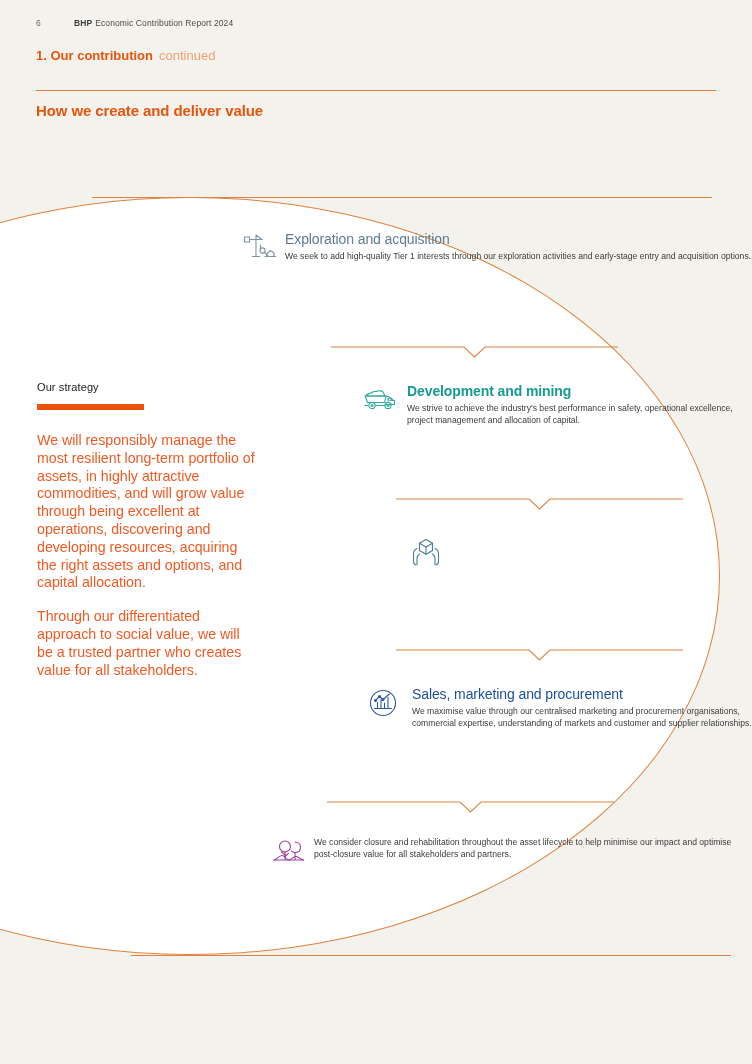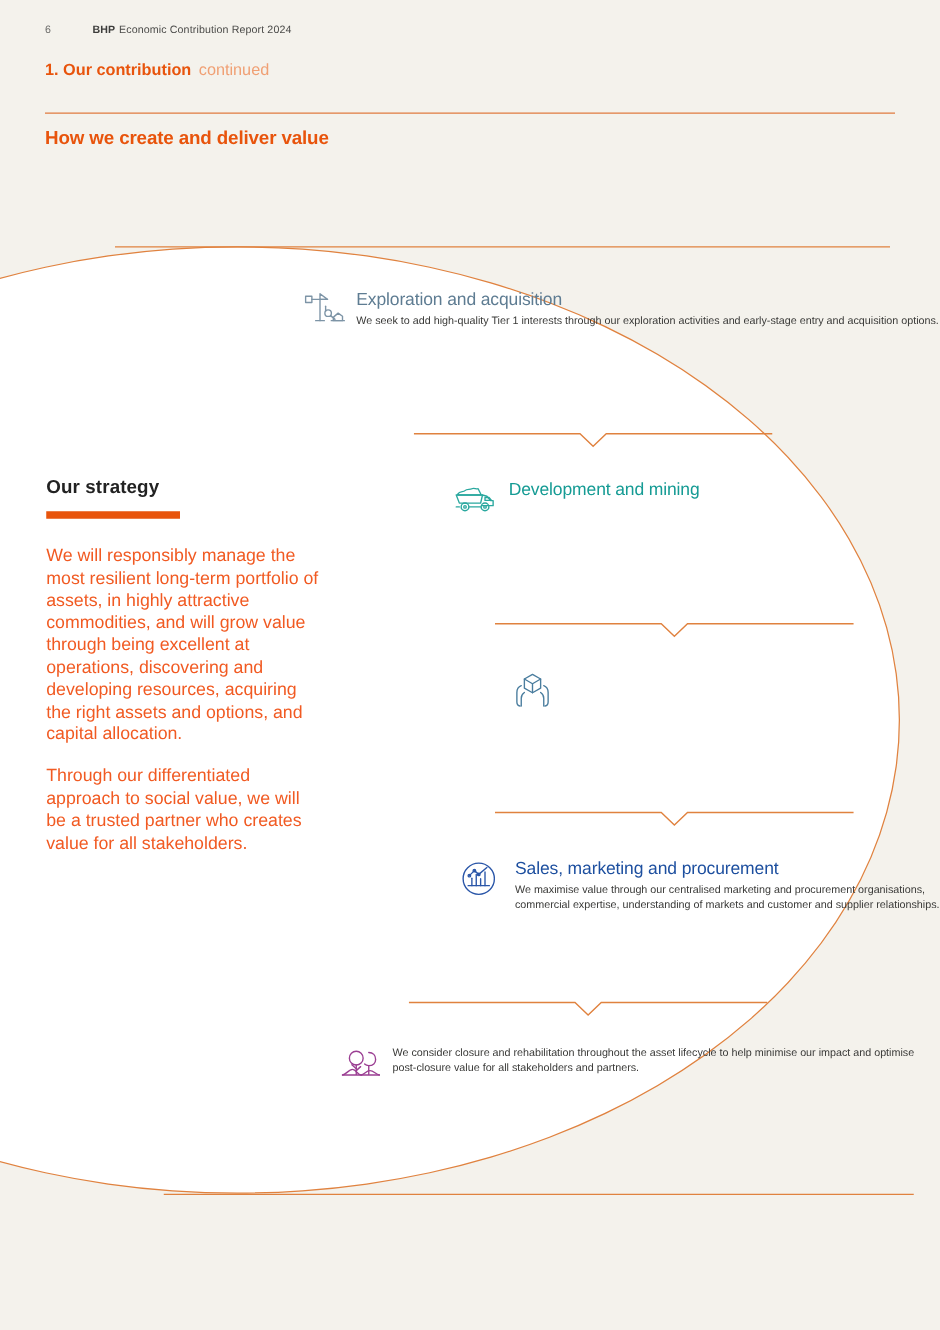--- a/index.html
+++ b/index.html
@@ -94,22 +94,22 @@
   }
 
   
   .strategy {
     position: absolute;
     left: 37px;
     top: 381px;
     width: 218px;
   }
   .strategy-label {
-    font-size: 15px;
-    font-weight: bold;
+    font-size: 11px;
+    font-weight: normal;
     color: #222;
     letter-spacing: 0.1px;
   }
   .strategy-bar {
     margin-top: 11px;
     width: 107px;
     height: 6px;
     background: #e8540c;
   }
   .strategy-body p {
@@ -137,21 +137,21 @@
   }
   .stage p {
     font-size: 8.6px;
     line-height: 11.8px;
     color: #3a3a38;
   }
 
   .stage-1 { left: 243px; top: 231px; }
   .stage-1 h3 { color: #5e7c92; }
   .stage-2 { left: 363px; top: 383px; }
-  .stage-2 h3 { color: #159b94; }
+  .stage-2 h3 { color: #159b94; font-weight: bold; }
   .stage-3 { left: 410px; top: 535px; }
   .stage-3 h3 { color: #2d6d96; }
   .stage-4 { left: 368px; top: 686px; }
   .stage-4 h3 { color: #1d4f9f; }
   .stage-5 { left: 272px; top: 837px; }
   .stage-5 h3 { color: #8e2f8b; }
 
   .stage-1 .stage-text { padding-left: 2px; }
   .stage-5 .stage-text { padding-left: 2px; }
 
@@ -237,20 +237,21 @@
       <circle cx="9" cy="20.5" r="3.1"></circle>
       <circle cx="9" cy="20.5" r="1"></circle>
       <circle cx="25" cy="20.5" r="3.1"></circle>
       <circle cx="25" cy="20.5" r="1"></circle>
       <path d="M12.5 20.5 H21.5"></path>
       <path d="M4.5 20.5 H2"></path>
     </svg>
   </div>
   <div class="stage-text">
     <h3>Development and mining</h3>
+    <p>We strive to achieve the industry's best performance in safety, operational excellence, project management and allocation of capital.</p>
   </div>
 </div>
 
 <div class="stage stage-3">
   <div class="icon-wrap">
     <svg width="32" height="30" viewBox="0 0 32 30" fill="none" stroke="#4a7d9e" stroke-width="1.1" stroke-linejoin="round" stroke-linecap="round">
       <path d="M16 2.5 L22.5 6.2 V13.5 L16 17.2 L9.5 13.5 V6.2 Z"></path>
       <path d="M9.5 6.2 L16 10 L22.5 6.2"></path>
       <path d="M16 10 V17.2"></path>
       <path d="M7 11.5 C4.5 12.5 3.5 14.5 3.5 17 V24.5 C3.5 26.5 4.5 27.5 6 27.8"></path>

